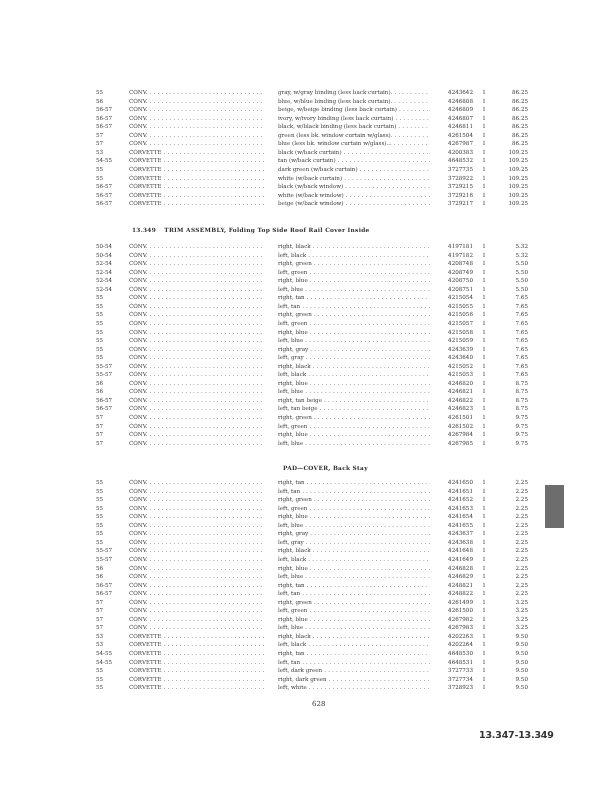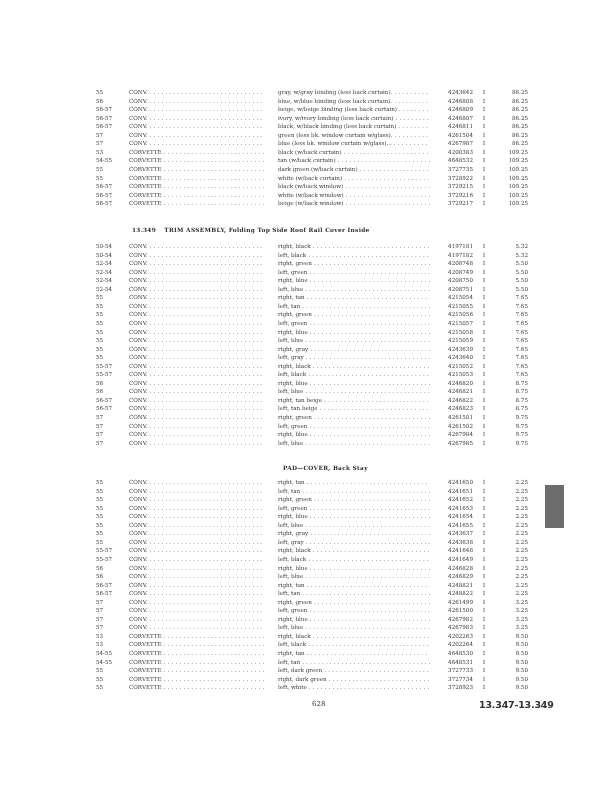--- a/index.html
+++ b/index.html
@@ -18,21 +18,21 @@
   .c-qty { left: 480px; width: 8px; text-align: center; }
   .c-price { left: 494px; width: 34px; text-align: right; }
   .dots::after {
     content: " . . . . . . . . . . . . . . . . . . . . . . . . . . . . . . . . . . . . . . . . . . . . . . . . . . . . . . . . . .";
     letter-spacing: 0.2px;
   }
   .heading { position: absolute; font-size: 5.8px; font-weight: bold; color: #2e2e2e; white-space: nowrap; letter-spacing: 0.3px; }
   .heading .num { font-weight: bold; margin-right: 6px; }
   .heading .title { font-weight: bold; }
   .page-number { position: absolute; left: 312px; top: 700px; font-size: 7px; color: #3a3a3a; }
-  .section-range { position: absolute; left: 479px; top: 699px; font-size: 9.5px; font-weight: bold; color: #333333; font-family: "DejaVu Sans", sans-serif; letter-spacing: -0.2px; }
+  .section-range { position: absolute; left: 479px; top: 729px; font-size: 9.5px; font-weight: bold; color: #333333; font-family: "DejaVu Sans", sans-serif; letter-spacing: -0.2px; }
   .thumb-tab { position: absolute; left: 545px; top: 485px; width: 19px; height: 43px; background: #6d6d6d; }
 </style>
 </head>
 <body>
 
 <div class="page">
 
   <div class="section" id="sec0" style="top:88px;">
       <div class="row" style="top: 0px;">
         <span class="c-year">55</span>

